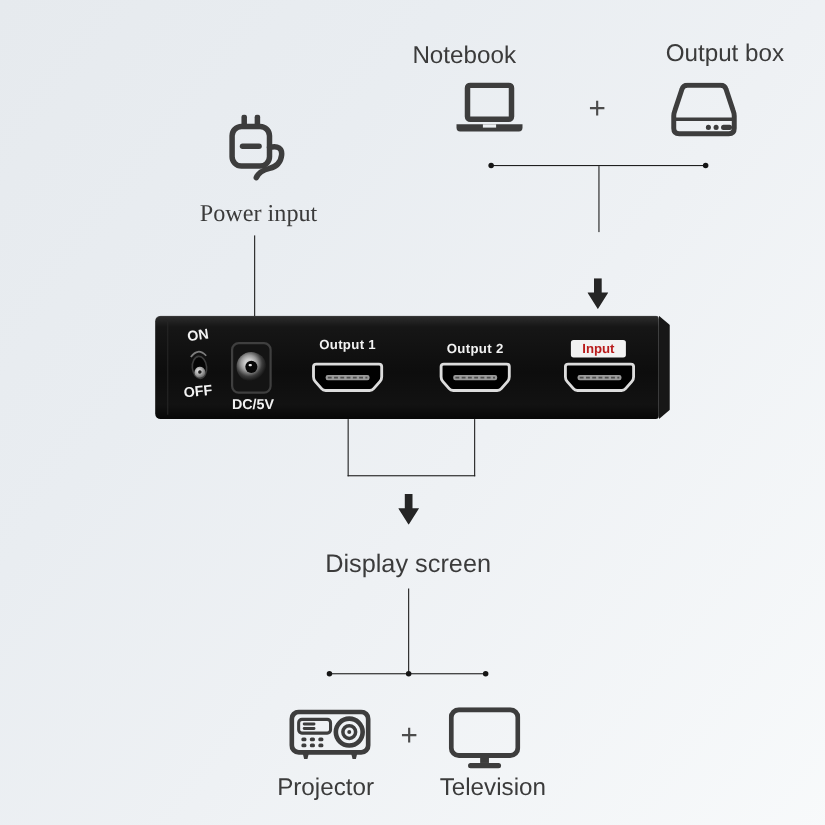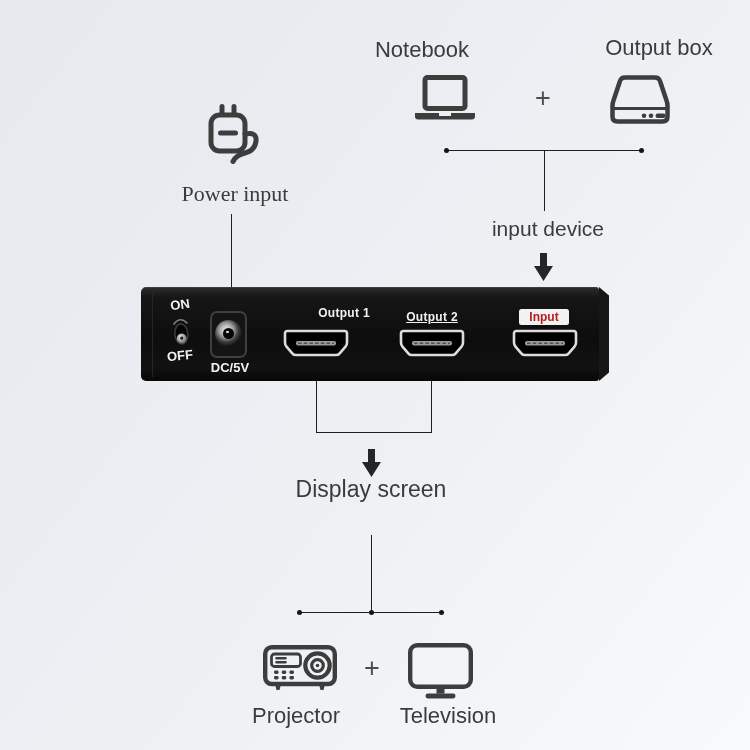--- a/index.html
+++ b/index.html
@@ -42,34 +42,34 @@
   .on-lbl{left:164px;top:297px;width:32px;font-size:13px;transform:rotate(-8deg);}
   .off-lbl{left:161px;top:348px;width:38px;font-size:13px;transform:rotate(-6deg);}
   .switch-ic{left:170px;top:313px;transform:rotate(-5deg);}
   .dc-jack{position:absolute;left:210px;top:311px;width:37px;height:47px;background:#141414;
            border:2px solid #3f3f3f;border-radius:7px;box-sizing:border-box;}
   .dc-barrel{position:absolute;left:3px;top:7px;width:27px;height:27px;border-radius:50%;
              background:radial-gradient(circle at 42% 38%,#cdcdcd 0 16%,#9a9a9a 32%,#3c3c3c 52%,#141414 70%);}
   .dc-hole{position:absolute;left:8px;top:8px;width:11px;height:11px;border-radius:50%;background:#060606;}
   .dc-pin{position:absolute;left:3px;top:2.5px;width:2.5px;height:2.5px;border-radius:50%;background:#e8e8e8;}
   .dc-lbl{left:199px;top:360px;width:62px;font-size:13px;}
-  .out1-lbl{left:284px;top:306px;width:64px;font-size:12px;letter-spacing:.3px;margin-left:28px;}
-  .out2-lbl{left:400px;top:310px;width:64px;font-size:12px;letter-spacing:.3px;text-decoration:underline;}
+  .out1-lbl{left:284px;top:306px;width:64px;font-size:12px;letter-spacing:.3px;}
+  .out2-lbl{left:400px;top:310px;width:64px;font-size:12px;letter-spacing:.3px;}
   .input-tag{position:absolute;left:519px;top:309px;width:50px;height:16px;background:#f2f2f2;
              border-radius:2.5px;color:#b91c1c;font-size:12px;font-weight:600;text-align:center;line-height:16px;}
   .hdmi1{left:283px;top:329px;}
   .hdmi2{left:399px;top:329px;}
   .hdmi3{left:512px;top:329px;}
 
   
   .out1-vline{left:316px;top:381px;height:52px;}
   .out2-vline{left:431px;top:381px;height:52px;}
   .bracket-hline{left:316px;top:432px;width:116px;}
   .arrow-display{left:362px;top:449px;}
-  .display-lbl{left:271px;top:476px;width:200px;font-size:23px;}
+  .display-lbl{left:271px;top:499px;width:200px;font-size:23px;}
   .display-vline{left:371px;top:535px;height:78px;}
   .bot-hline{left:300px;top:612px;width:142px;}
   .dot-b1{left:297px;top:610px;}
   .dot-b2{left:369px;top:610px;}
   .dot-b3{left:439px;top:610px;}
 
   
   .projector-ic{left:263px;top:645px;}
   .plus-bot{left:361px;top:653px;}
   .tv-ic{left:408px;top:643px;}
@@ -98,21 +98,20 @@
     <line x1="4" y1="33.5" x2="60" y2="33.5" stroke="#3d3d3d" stroke-width="3.2"></line>
     <circle cx="36" cy="40.8" r="2.3" fill="#3d3d3d"></circle>
     <circle cx="43" cy="40.8" r="2.3" fill="#3d3d3d"></circle>
     <rect x="47.5" y="38.5" width="10" height="4.6" rx="2.3" fill="#3d3d3d"></rect>
   </svg>
 
   <div class="hline top-hline"></div>
   <div class="dot dot-t1"></div>
   <div class="dot dot-t2"></div>
   <div class="vline top-vline"></div>
-  <div class="lbl inputdev-lbl">input device</div>
 
   <svg class="icon arrow-input" width="19" height="28" viewBox="0 0 19 28">
     <path d="M6,0 h7 v13 h6 L9.5,28 0,13 h6 Z" fill="#252525"></path>
   </svg>
 
   <svg class="icon power-ic" width="60" height="64" viewBox="0 0 60 64">
     <path d="M19,2.5 v8" stroke="#3d3d3d" stroke-width="5" stroke-linecap="round"></path>
     <path d="M31,2.5 v8" stroke="#3d3d3d" stroke-width="5" stroke-linecap="round"></path>
     <rect x="8" y="11" width="34" height="36" rx="8.5" fill="none" stroke="#3d3d3d" stroke-width="5"></rect>
     <path d="M17.5,29 h15" stroke="#3d3d3d" stroke-width="5" stroke-linecap="round"></path>

